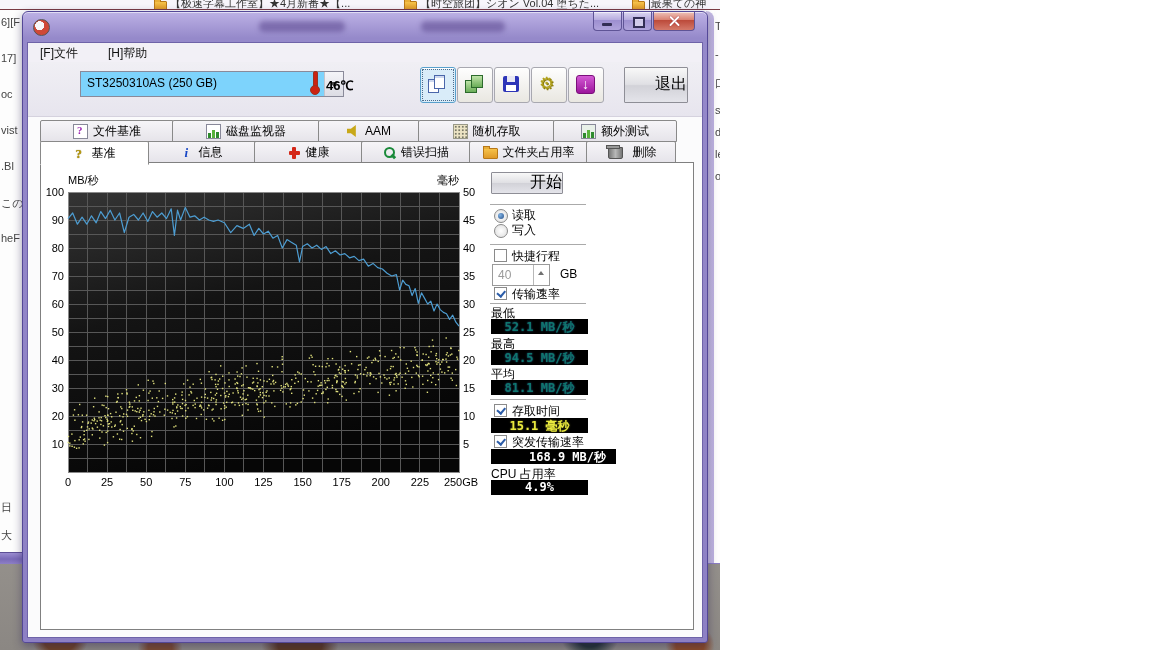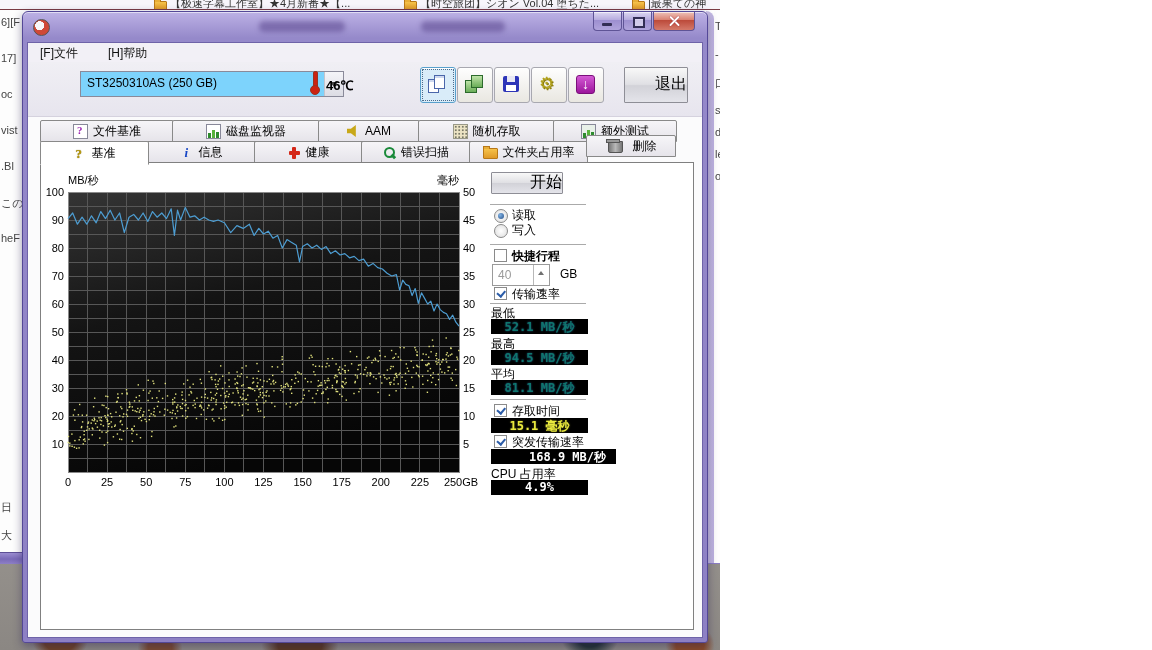--- a/index.html
+++ b/index.html
@@ -251,21 +251,21 @@
             <span>健康</span>
           </div>
           <div class="tab" style="left: 333px; width: 108px; top: 98px;">
             <span class="ticon i-error-scan"></span>
             <span>错误扫描</span>
           </div>
           <div class="tab" style="left: 441px; width: 117px; top: 98px;">
             <span class="ticon i-folder-usage"></span>
             <span>文件夹占用率</span>
           </div>
-          <div class="tab" style="left: 558px; width: 88px; top: 92px; gap: 8px;">
+          <div class="tab" style="left: 558px; width: 88px; top: 98px; gap: 8px;">
             <span class="ticon i-erase"></span>
             <span>删除</span>
           </div>
         </div>
 
       <div class="abs" id="panel"></div>
 
       <svg class="abs" id="chart" width="448" height="334" viewBox="0 0 448 334">
         <defs>
           <linearGradient id="plotbg" x1="0" y1="0" x2="0.35" y2="1">
@@ -997,21 +997,21 @@
       <div class="abs btn" id="start-btn">开始</div>
       <div class="divider" style="left:462px;top:161px;"></div>
 
       <span class="radio checked" style="left:466px;top:166px;"></span>
       <span class="rp-label" style="left:484px;top:164px;">读取</span>
       <span class="radio" style="left:466px;top:181px;"></span>
       <span class="rp-label" style="left:484px;top:179px;">写入</span>
       <div class="divider" style="left:462px;top:201px;"></div>
 
       <span class="checkbox" style="left:466px;top:206px;"></span>
-      <span class="rp-label" style="left:484px;top:205px;font-weight:bold;">快捷行程</span>
+      <span class="rp-label" style="left:484px;top:205px;">快捷行程</span>
       <div class="abs spin">
         <span class="v">40</span>
         <span class="btns">
             <span class="abs up"></span>
             <span class="abs dn"></span>
           </span>
       </div>
       <span class="rp-label" style="left:532px;top:224px;">GB</span>
 
       <span class="checkbox checked" style="left:466px;top:244px;"></span>

